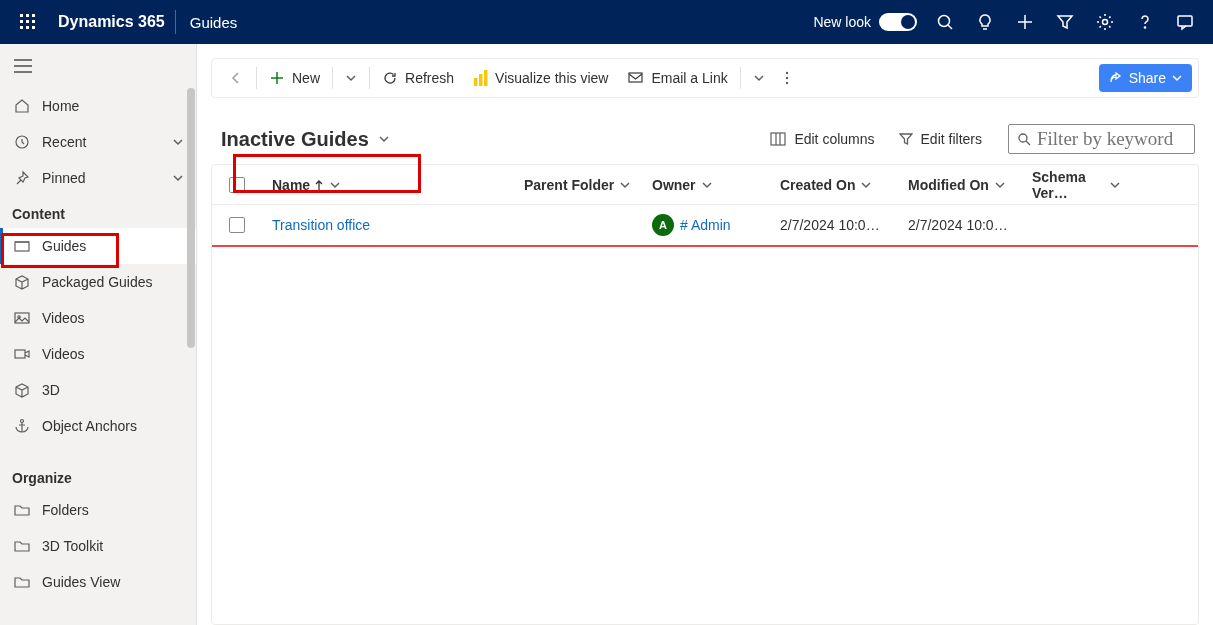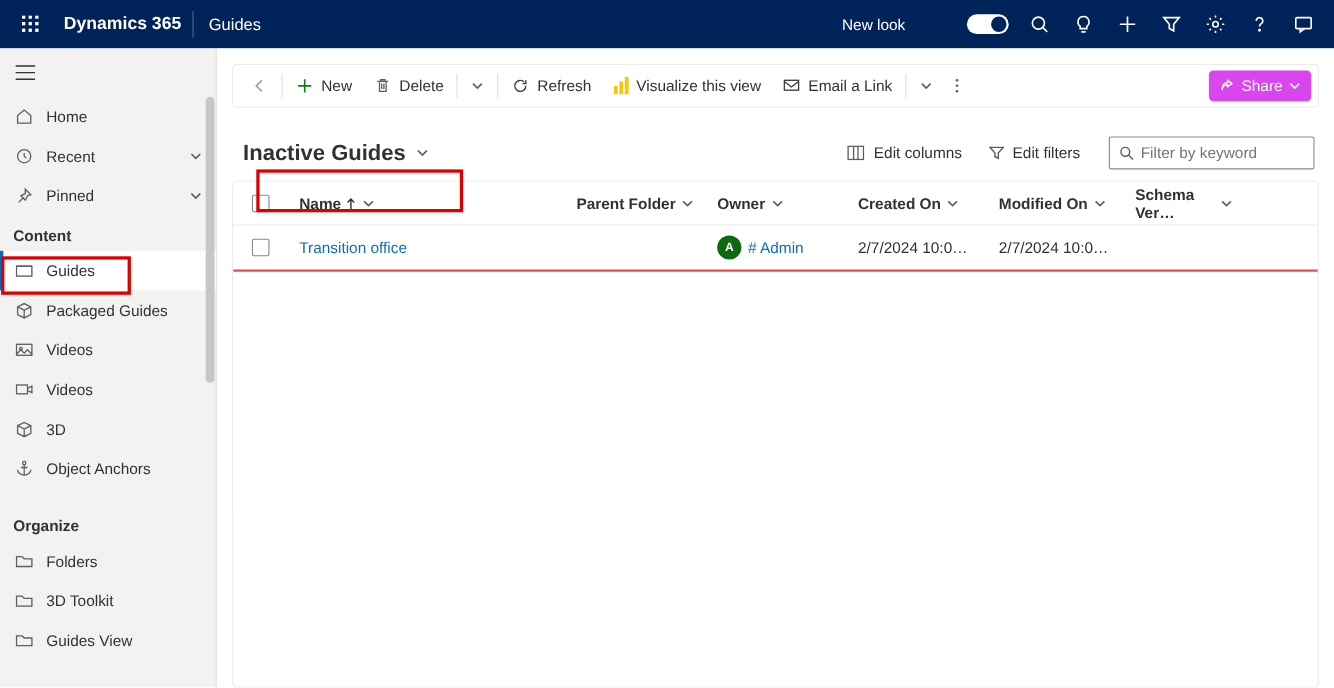--- a/index.html
+++ b/index.html
@@ -4,21 +4,21 @@
 <style>
   * { box-sizing: border-box; margin: 0; padding: 0; }
   body { font-family: "Segoe UI", Arial, sans-serif; font-size: 14px; color: #323130; width: 1213px; height: 625px; overflow: hidden; background: #fff; }
 
   
   .topbar { height: 44px; background: #00245a; color: #fff; display: flex; align-items: center; padding: 0 8px; }
   .waffle { width: 40px; display: flex; align-items: center; justify-content: center; }
   .brand { font-weight: 600; font-size: 16px; padding: 0 10px; border-right: 1px solid rgba(255,255,255,0.3); height: 24px; display:flex; align-items:center; }
   .appname { padding: 0 14px; font-size: 15px; }
   .top-spacer { flex: 1; }
-  .newlook { display: flex; align-items: center; margin-right: 8px; font-size: 14px; gap: 48px; }
+  .newlook { display: flex; align-items: center; margin-right: 8px; font-size: 14px; }
   .toggle { width: 38px; height: 18px; background: #fff; border-radius: 9px; margin-left: 8px; position: relative; }
   .toggle::after { content:""; width: 14px; height: 14px; background:#00245a; border-radius:50%; position:absolute; right:2px; top:2px; }
   .topicon { width: 40px; height: 44px; display:flex; align-items:center; justify-content:center; cursor:pointer; }
   .topicon svg { stroke: #fff; fill: none; }
 
   
   .layout { display: flex; height: calc(625px - 44px); }
   .sidebar { width: 197px; background: #f3f2f1; border-right: 1px solid #e1dfdd; display:flex; flex-direction:column; position:relative; }
   .hamburger { height: 44px; display:flex; align-items:center; padding-left: 14px; }
   .nav-item { height: 36px; display:flex; align-items:center; padding: 0 12px; cursor:pointer; font-size: 14px; color:#323130; }
@@ -31,34 +31,34 @@
   .sidebar-thumb { position:absolute; right:1px; top:44px; width:8px; height:260px; background:#c8c6c4; border-radius:4px; }
 
   .main { flex:1; background:#fff; padding: 14px 14px 0 14px; display:flex; flex-direction:column; }
 
   
   .cmdbar { height: 40px; border: 1px solid #edebe9; border-radius: 4px; display:flex; align-items:center; padding: 0 6px; background:#fff; }
   .cmd { display:flex; align-items:center; padding: 0 10px; height: 100%; font-size:14px; cursor:pointer; }
   .cmd .ci { margin-right: 7px; display:flex; }
   .cmd-sep { width:1px; height:22px; background:#e1dfdd; margin: 0 2px; }
   .cmd-spacer { flex:1; }
-  .share-btn { background:#d946ef; color:#fff; border-radius:4px; height:28px; display:flex; align-items:center; padding:0 10px; cursor:pointer; font-size:14px; }
+  .share-btn { background:#3b82f6; color:#fff; border-radius:4px; height:28px; display:flex; align-items:center; padding:0 10px; cursor:pointer; font-size:14px; }
   .share-btn .ci { margin-right:6px; }
   .green { stroke:#107c10; }
   .gray { stroke:#605e5c; }
 
   
   .viewrow { display:flex; margin-top: 26px; padding: 0 4px 10px; position:relative; }
   .viewname { font-size: 20px; font-weight:600; display:flex; align-items:center; padding: 2px 6px; }
   .viewname .vchev { margin-left:8px; }
   .viewrow-spacer { flex:1; }
   .vact { display:flex; align-items:center; padding: 6px 12px; cursor:pointer; font-size:14px; color:#323130; }
   .vact .ci { margin-right:8px; }
   .filterbox { width: 187px; height: 30px; border:1px solid #8a8886; border-radius:2px; display:flex; align-items:center; padding:0 8px; margin-left:14px; }
-  .filterbox input { border:none; outline:none; font-size:14px; width: 100%; color:#605e5c; font-family: Liberation Sans, sans-serif; }
+  .filterbox input { border:none; outline:none; font-size:19px; width: 100%; color:#605e5c; font-family: Liberation Serif, serif; }
   .filterbox .ci { margin-right:6px; }
 
   
   .grid-wrap { border:1px solid #edebe9; border-radius:4px; flex:1; overflow:hidden; }
   .grid-header { display:flex; align-items:center; height: 40px; border-bottom:1px solid #edebe9; font-weight:600; font-size:14px; }
   .gh-cell, .gd-cell { display:flex; align-items:center; padding: 0 10px; }
   .col-chk { width: 50px; justify-content:center; }
   .col-name { width: 252px; text-align: center; }
   .col-parent { width: 128px; }
   .col-owner { width: 128px; }
@@ -291,28 +291,20 @@
       <div class="cmd-sep"></div>
       <div class="cmd">
         <span class="ci">
             <svg width="16" height="16" class="green" fill="none" stroke-width="1.5">
               <line x1="8" y1="2" x2="8" y2="14"></line>
               <line x1="2" y1="8" x2="14" y2="8"></line>
             </svg>
           </span>
         <span>New</span>
       </div>
-      <div class="cmd">
-        <span class="ci">
-            <svg width="16" height="16" class="gray" fill="none" stroke-width="1.2">
-              <path d="M3 4 h10 M5 4 v9 h6 v-9 M6 4 v-1.5 h4 v1.5 M7 6 v5 M9 6 v5"></path>
-            </svg>
-          </span>
-        <span>Delete</span>
-      </div>
       <div class="cmd-sep"></div>
       <div class="cmd">
           <svg width="12" height="12" stroke="#605e5c" fill="none" stroke-width="1.5">
             <path d="M2 4 l4 4 4-4"></path>
           </svg>
         </div>
       <div class="cmd-sep"></div>
       <div class="cmd">
         <span class="ci">
             <svg width="16" height="16" stroke="#3b3a39" fill="none" stroke-width="1.3">

